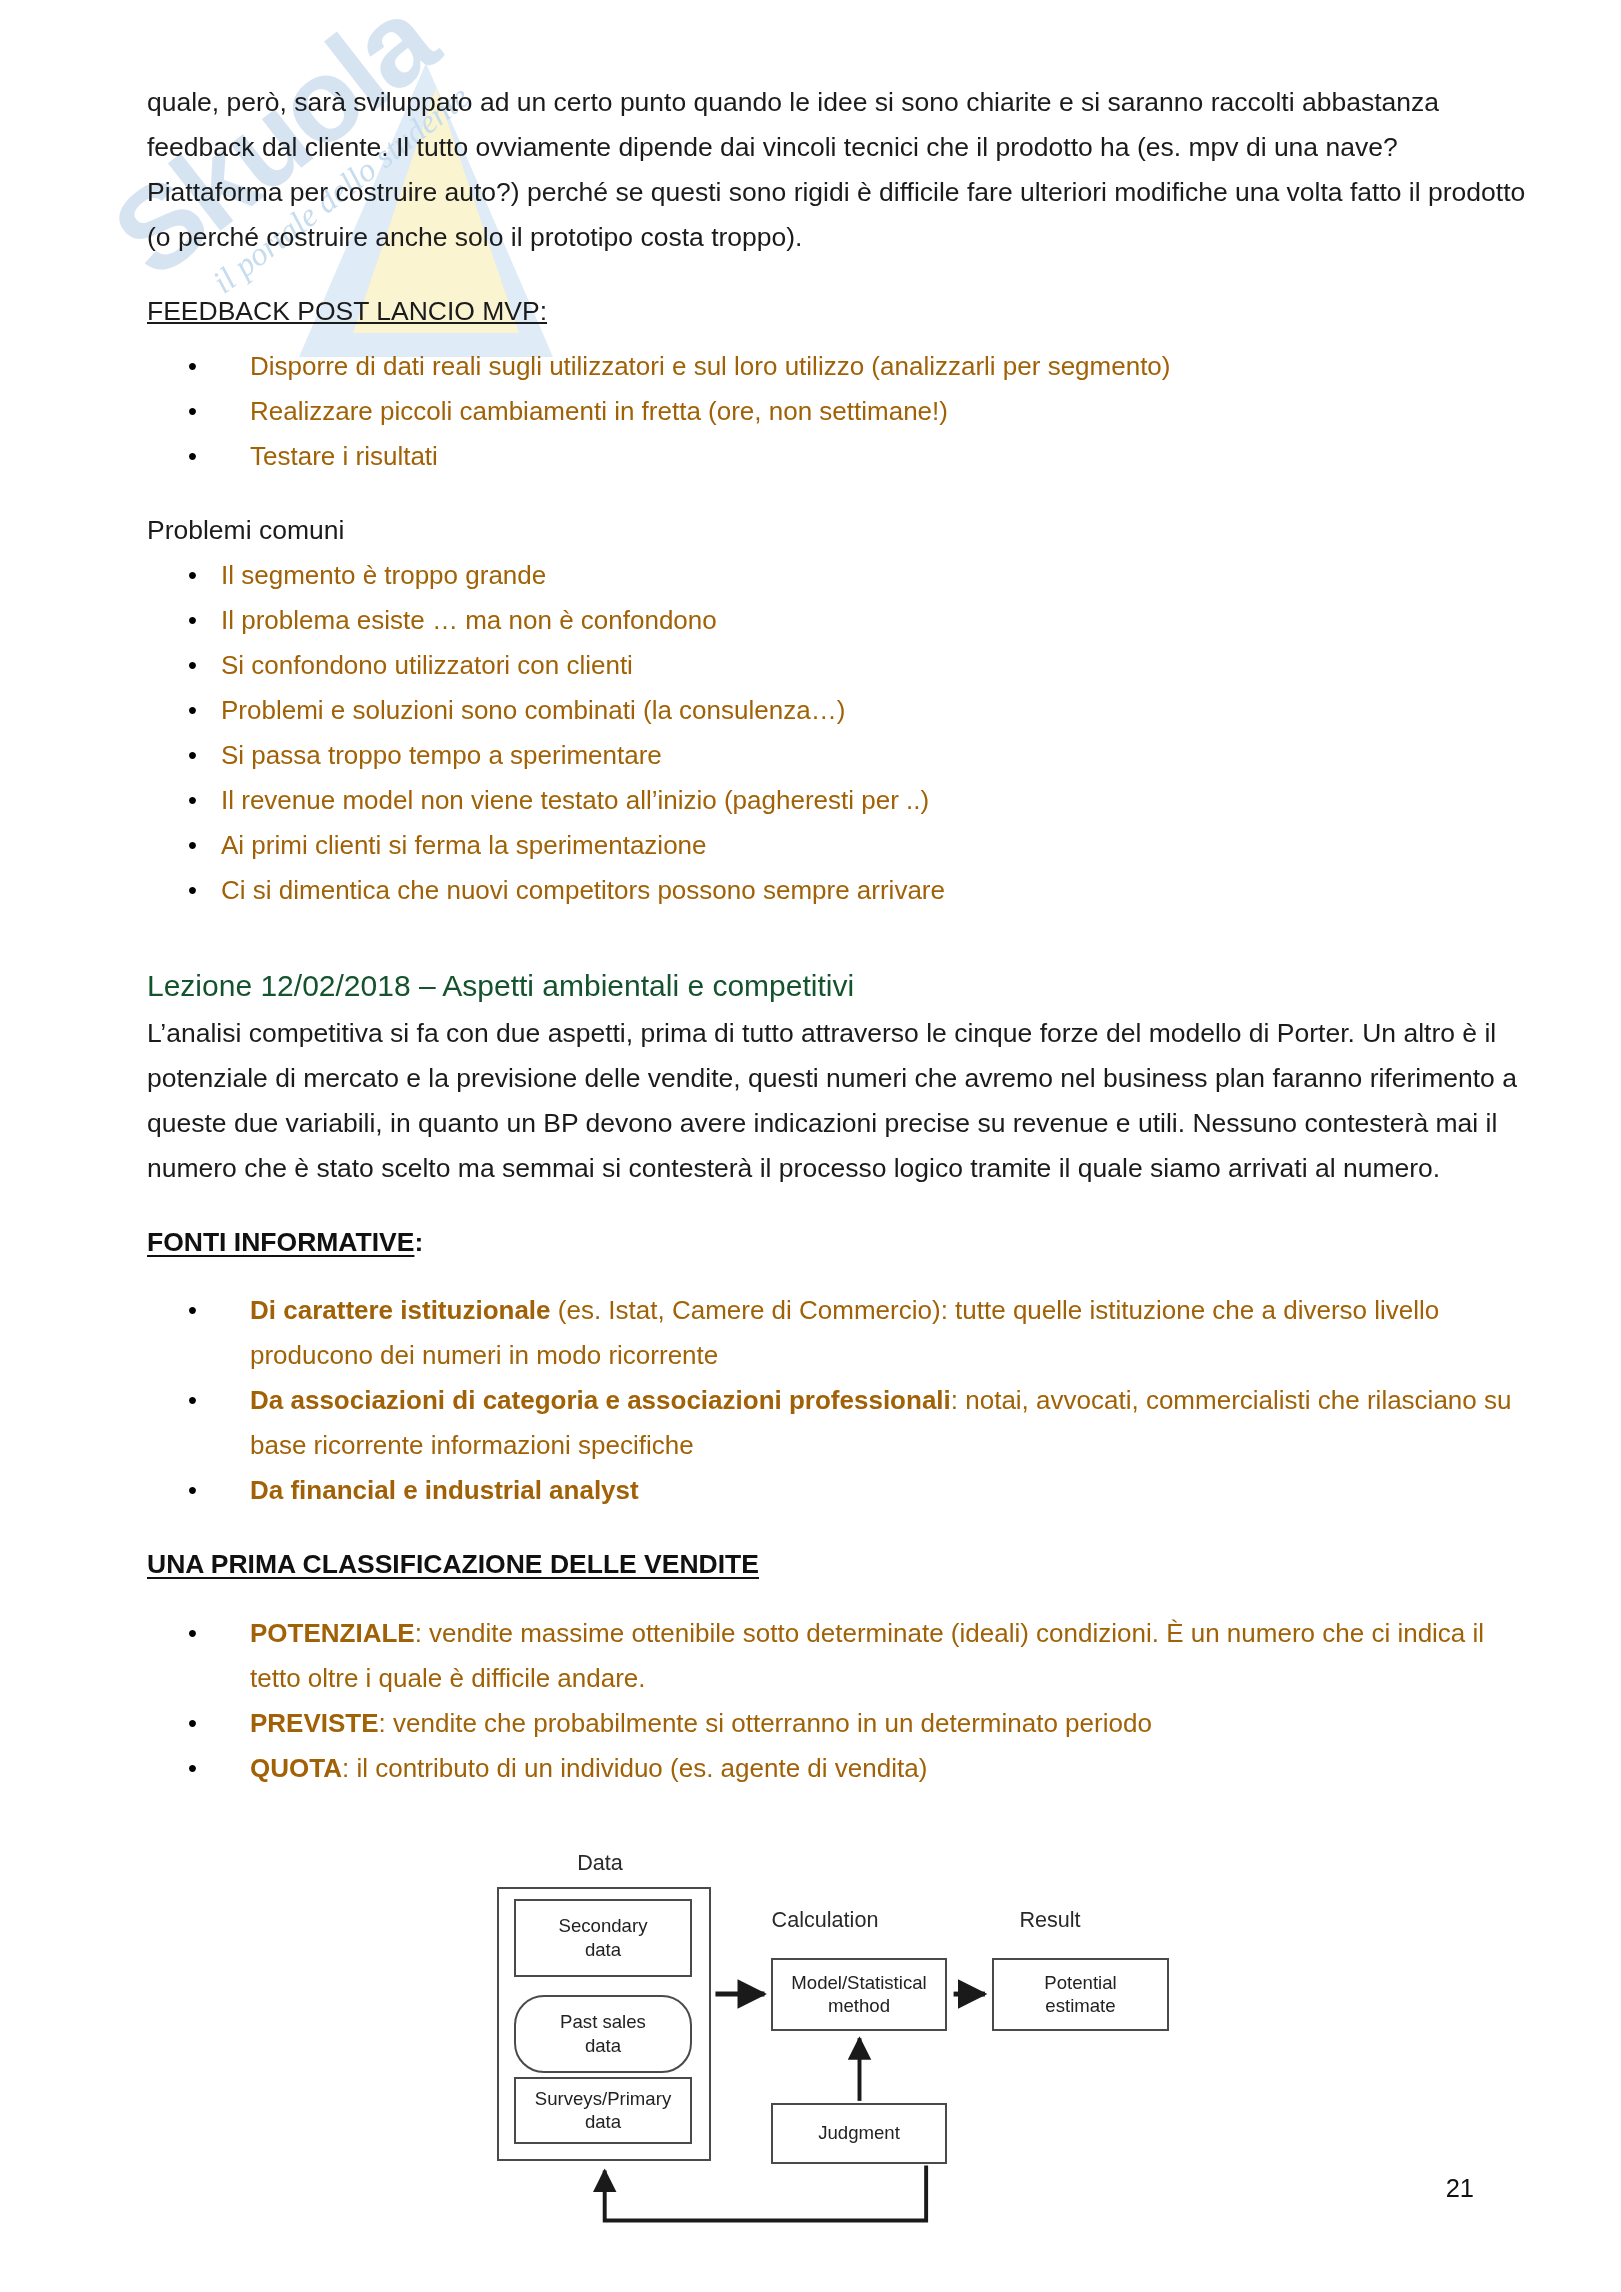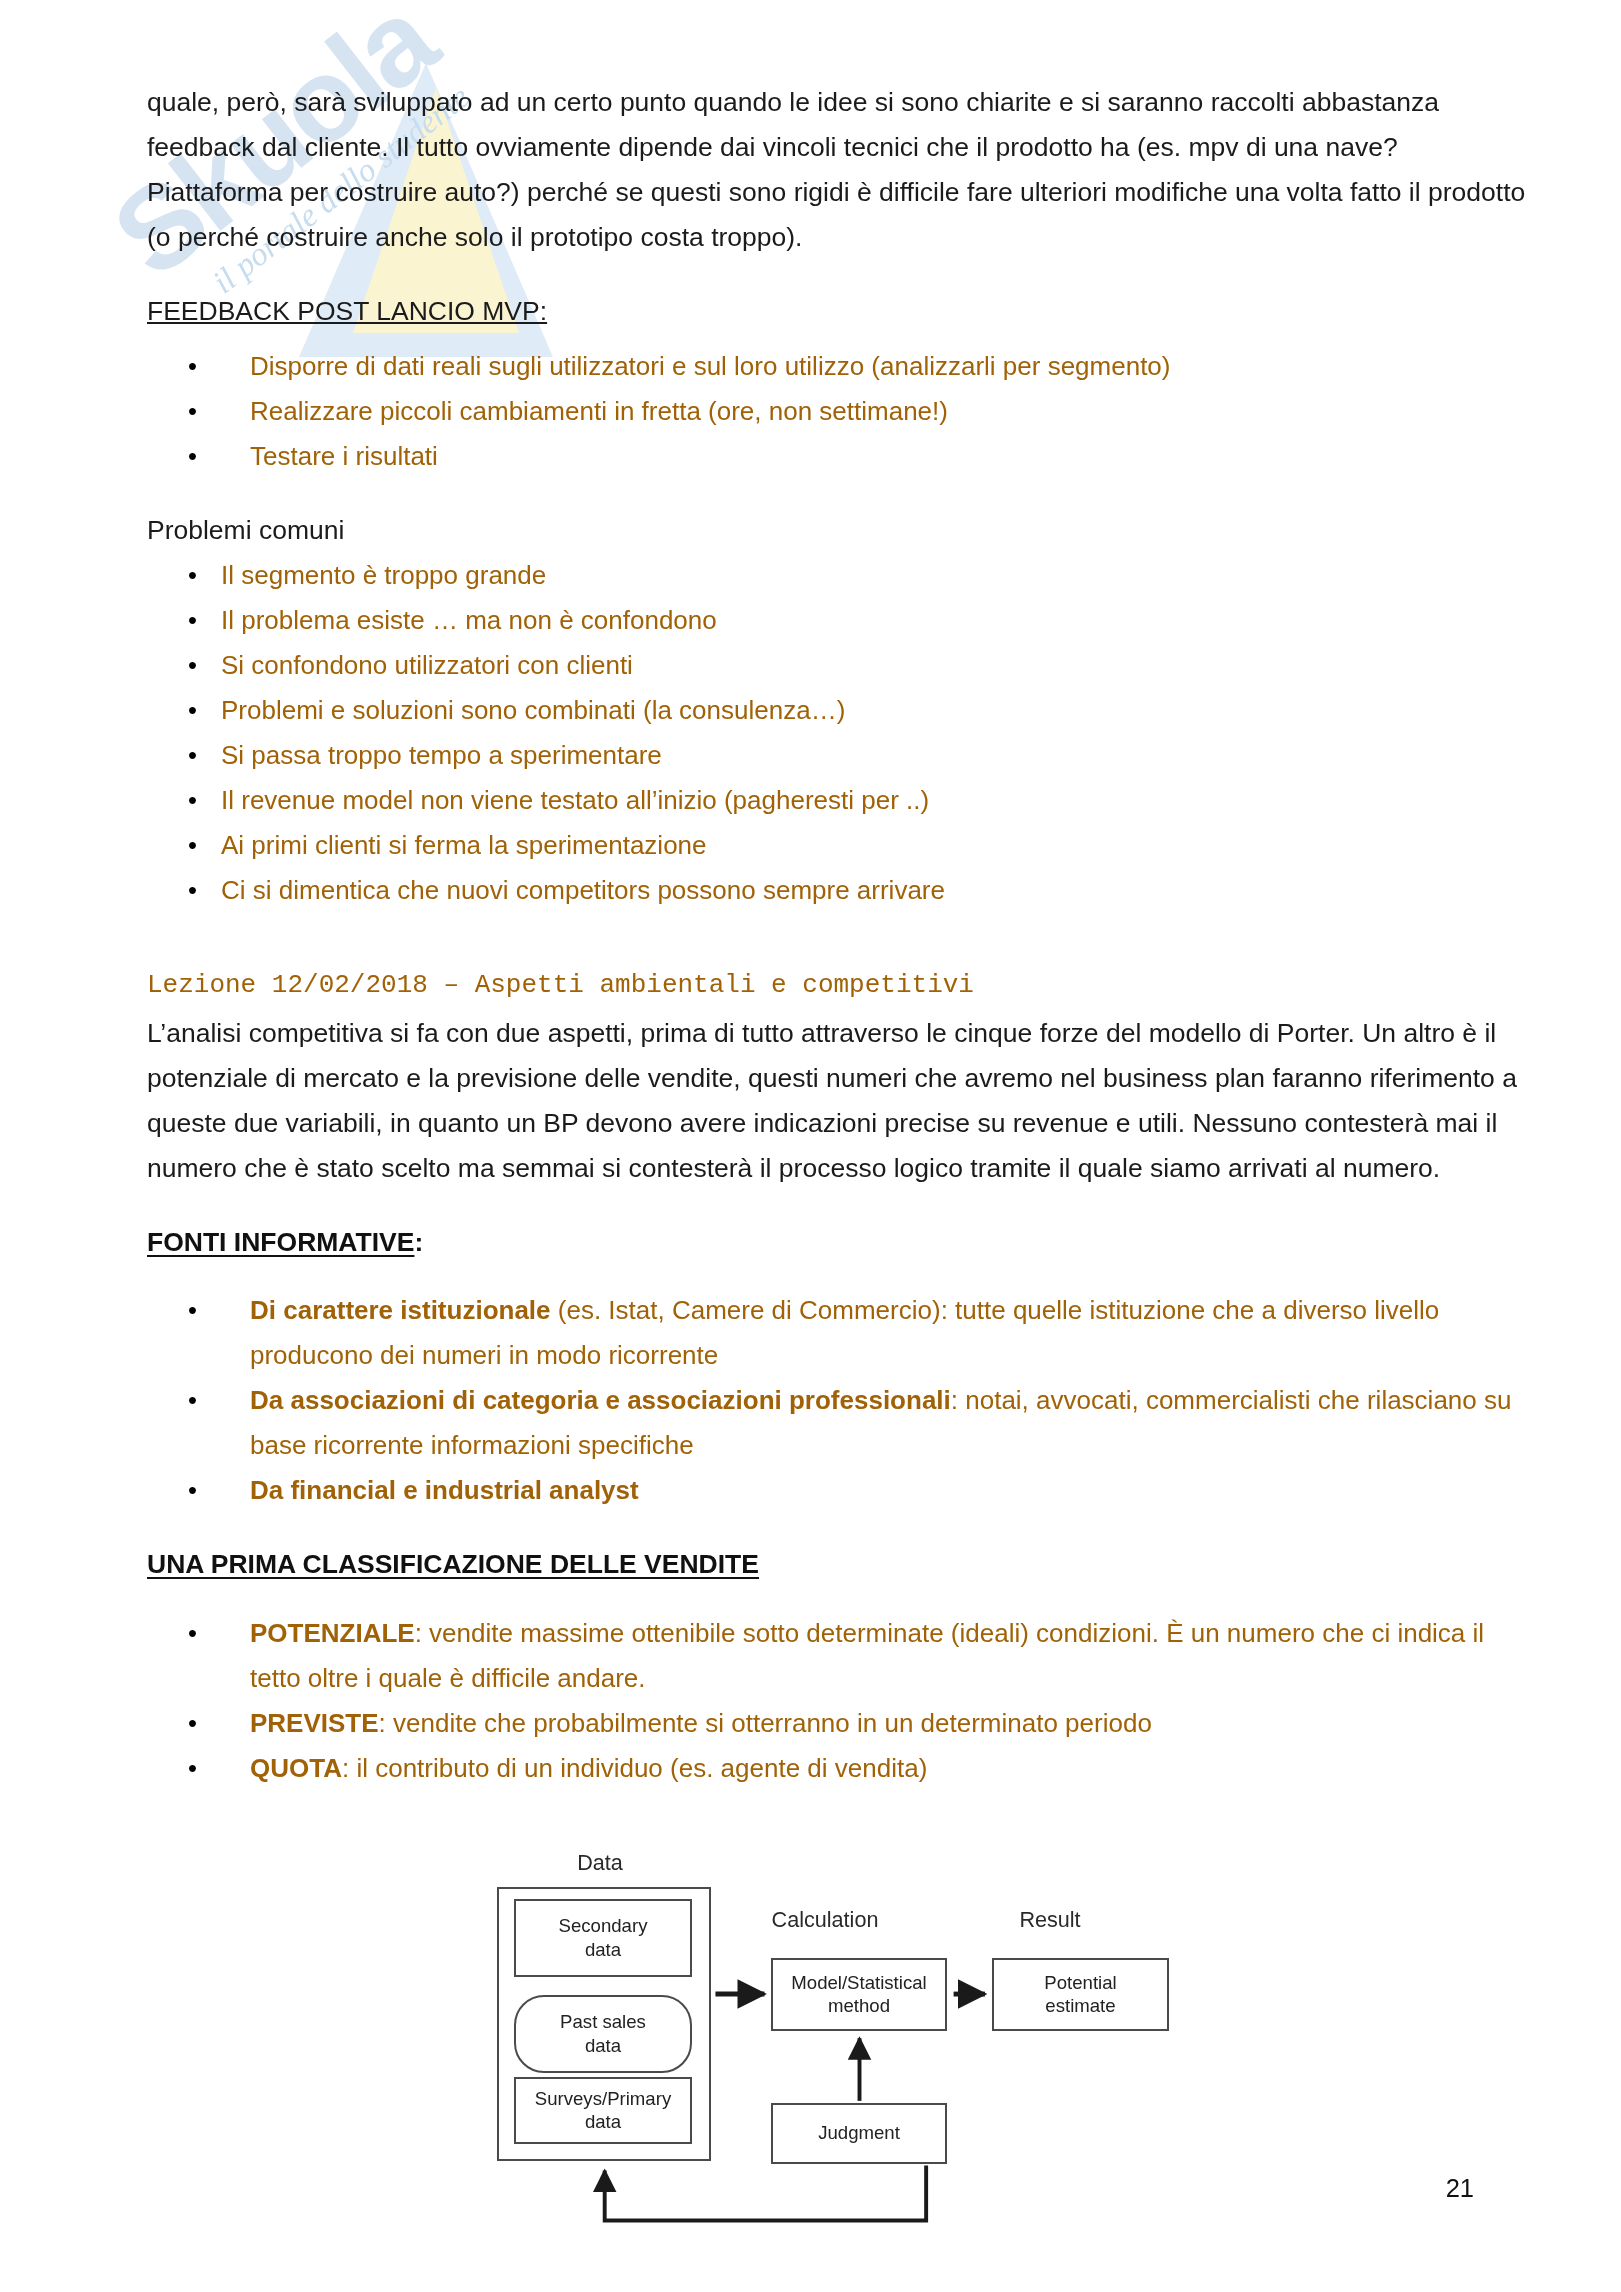--- a/index.html
+++ b/index.html
@@ -109,25 +109,25 @@
     position: absolute;
     left: 41px;
     top: 0;
     font-size: 25.5px;
     color: #000;
   }
   ul.bul.indent2 li { padding-left: 74px; }
   ul.bul.indent2 li::before { left: 41px; }
 
   .blue-head {
-    font-size: 26px;
+    font-size: 30px;
     line-height: 43px;
-    color: #a16207;
+    color: #14532d;
     margin: 51px 0 3.9px 0;
-    font-family: Liberation Mono, monospace;
+    font-family: Liberation Sans, sans-serif;
   }
   .sec-head {
     font-size: 26.5px;
     line-height: 45px;
     color: #111;
     margin: 29px 0 23.5px 0;
   }
   .sec-head span { font-weight: bold; text-decoration: underline; text-underline-offset: 3.9px;}
   b { font-weight: bold; }
 

